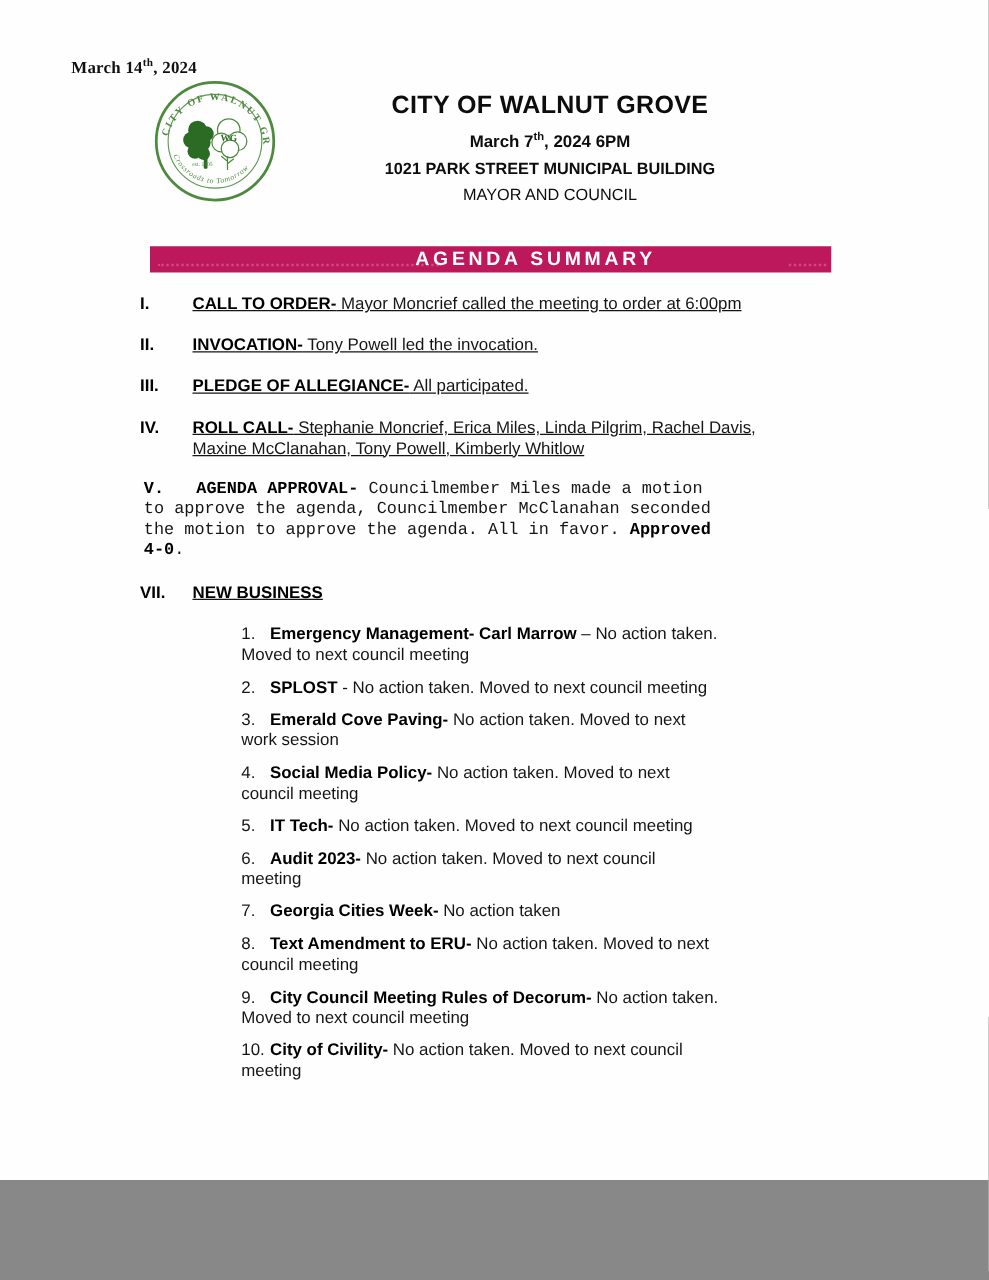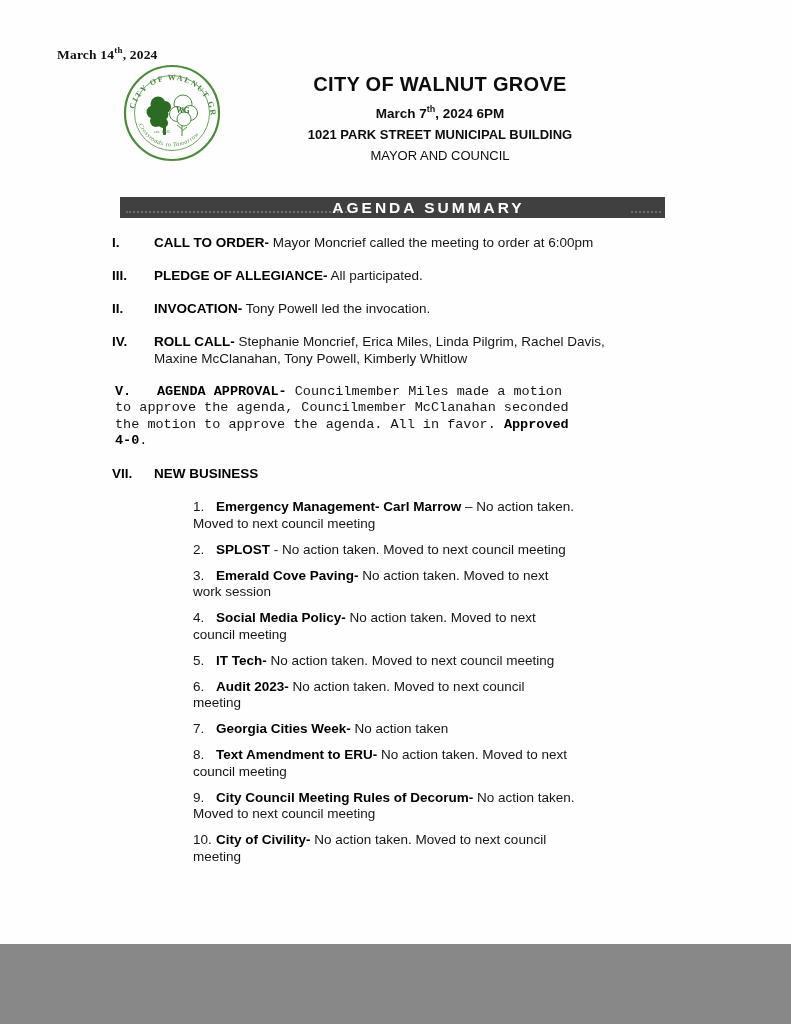--- a/index.html
+++ b/index.html
@@ -53,20 +53,21 @@
   
   .content {
     position:absolute; left:115px; top:235px; width:555px;
     font-size:13.5px; line-height:16.5px;
   }
   .content b { color:#000; }
   .roman-item {
     margin:0 0 16.5px 0;
     width:487px;
     padding-left:39px;           
+    text-decoration:underline;
   }
   .roman-item .rnum {
     display:inline-block; width:42px; margin-left:-42px;
     font-weight:700; color:#000;
   }
   .approval-par {                 
     margin:0 0 16.5px 0;
     width:462px;
     font-family:Liberation Mono, monospace;
   }
@@ -118,31 +119,31 @@
     </text>
   </svg>
 
   <div class="header-block">
     <div class="header-title">CITY OF WALNUT GROVE</div>
     <div class="header-date"><span>March 7</span><sup>th</sup><span>, 2024 6PM</span></div>
     <div class="header-addr">1021 PARK STREET MUNICIPAL BUILDING</div>
     <div class="header-body">MAYOR AND COUNCIL</div>
   </div>
 
-  <div class="banner" id="banner" style="background: #404040; color: rgb(255, 255, 255);">
+  <div class="banner" id="banner" style="background: #be185d; color: rgb(255, 255, 255);">
     <span class="leader left"></span><span>AGENDA SUMMARY</span><span class="leader right"></span>
   </div>
 
   <div class="content">
 
     <p class="roman-item"><span class="rnum">I.</span><b>CALL TO ORDER-</b><span> Mayor Moncrief called the meeting to order at 6:00pm</span></p>
 
+    <p class="roman-item"><span class="rnum">II.</span><b>INVOCATION-</b><span> Tony Powell led the invocation.</span></p>
+
     <p class="roman-item"><span class="rnum">III.</span><b>PLEDGE OF ALLEGIANCE-</b><span> All participated.</span></p>
-
-    <p class="roman-item"><span class="rnum">II.</span><b>INVOCATION-</b><span> Tony Powell led the invocation.</span></p>
 
     <p class="roman-item"><span class="rnum">IV.</span><b>ROLL CALL-</b><span> Stephanie Moncrief, Erica Miles, Linda Pilgrim, Rachel Davis, Maxine McClanahan, Tony Powell, Kimberly Whitlow</span></p>
 
     <p class="approval-par"><span class="rnum">V.</span><b>AGENDA APPROVAL-</b><span> Councilmember Miles made a motion to approve the agenda, Councilmember McClanahan seconded the motion to approve the agenda. All in favor. </span><b>Approved 4-0</b><span>.</span></p>
 
     <p class="roman-item"><span class="rnum">VII.</span><b>NEW BUSINESS</b></p>
 
     <div class="nb-list">
       <p class="nb-item"><span class="lnum">1.</span><b>Emergency Management- Carl Marrow</b><span> – No action taken. Moved to next council meeting</span></p>
       <p class="nb-item"><span class="lnum">2.</span><b>SPLOST</b><span> - No action taken. Moved to next council meeting</span></p>

